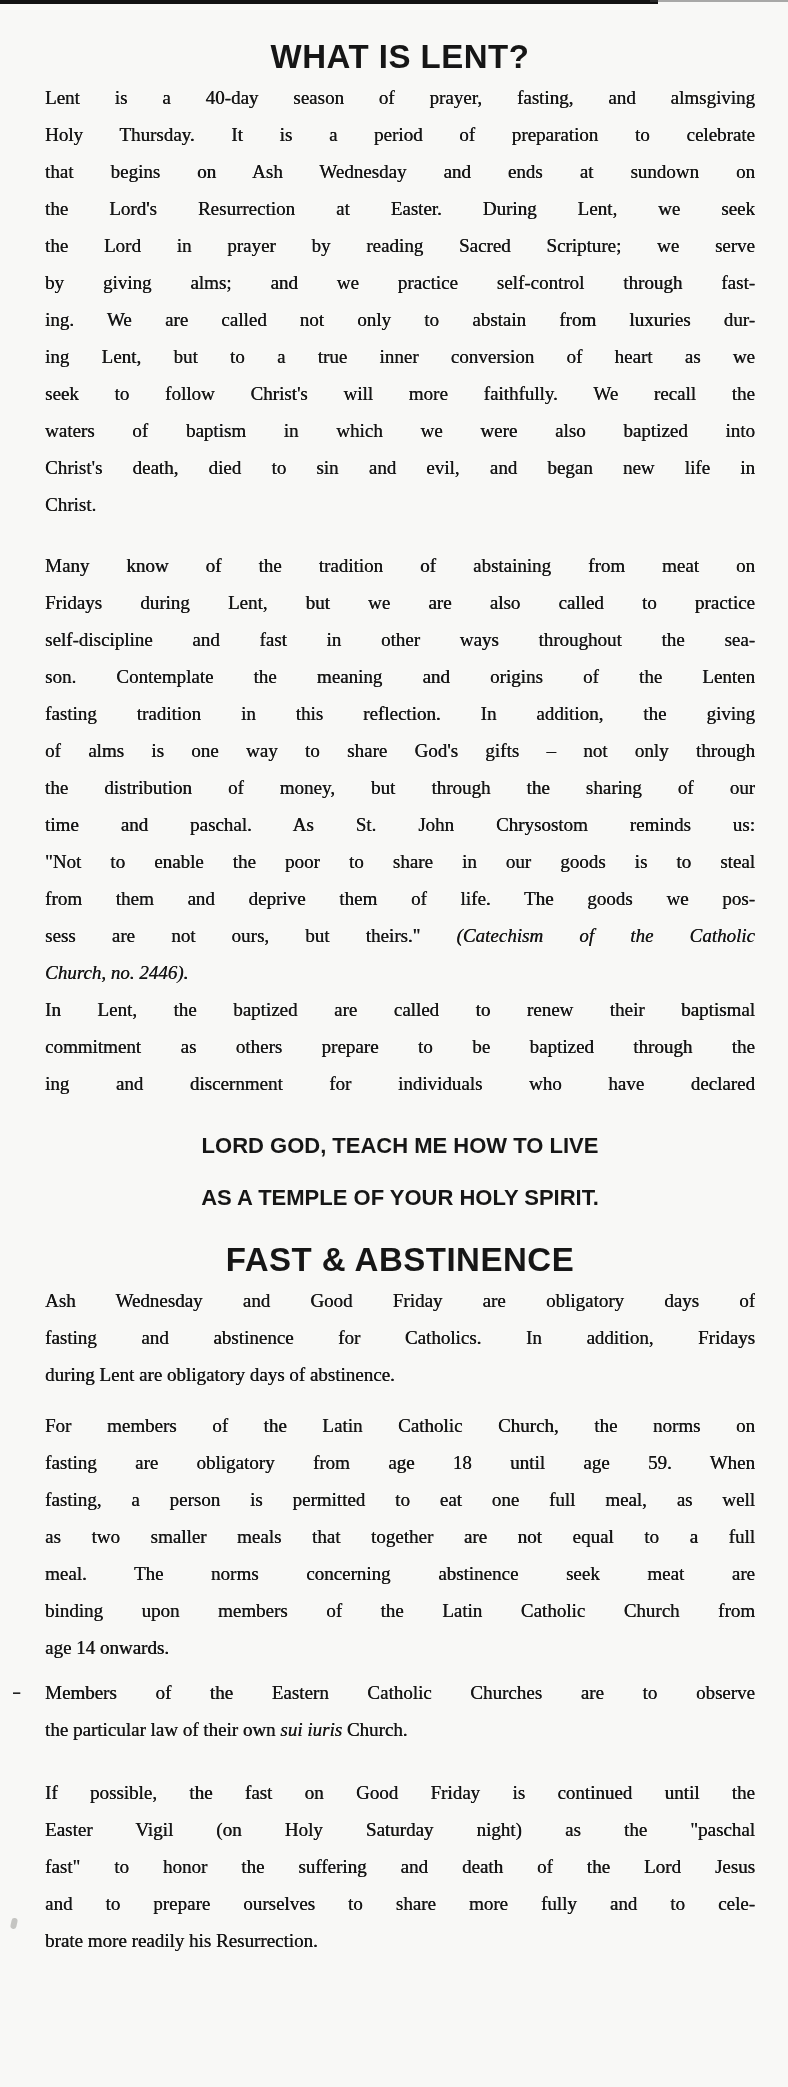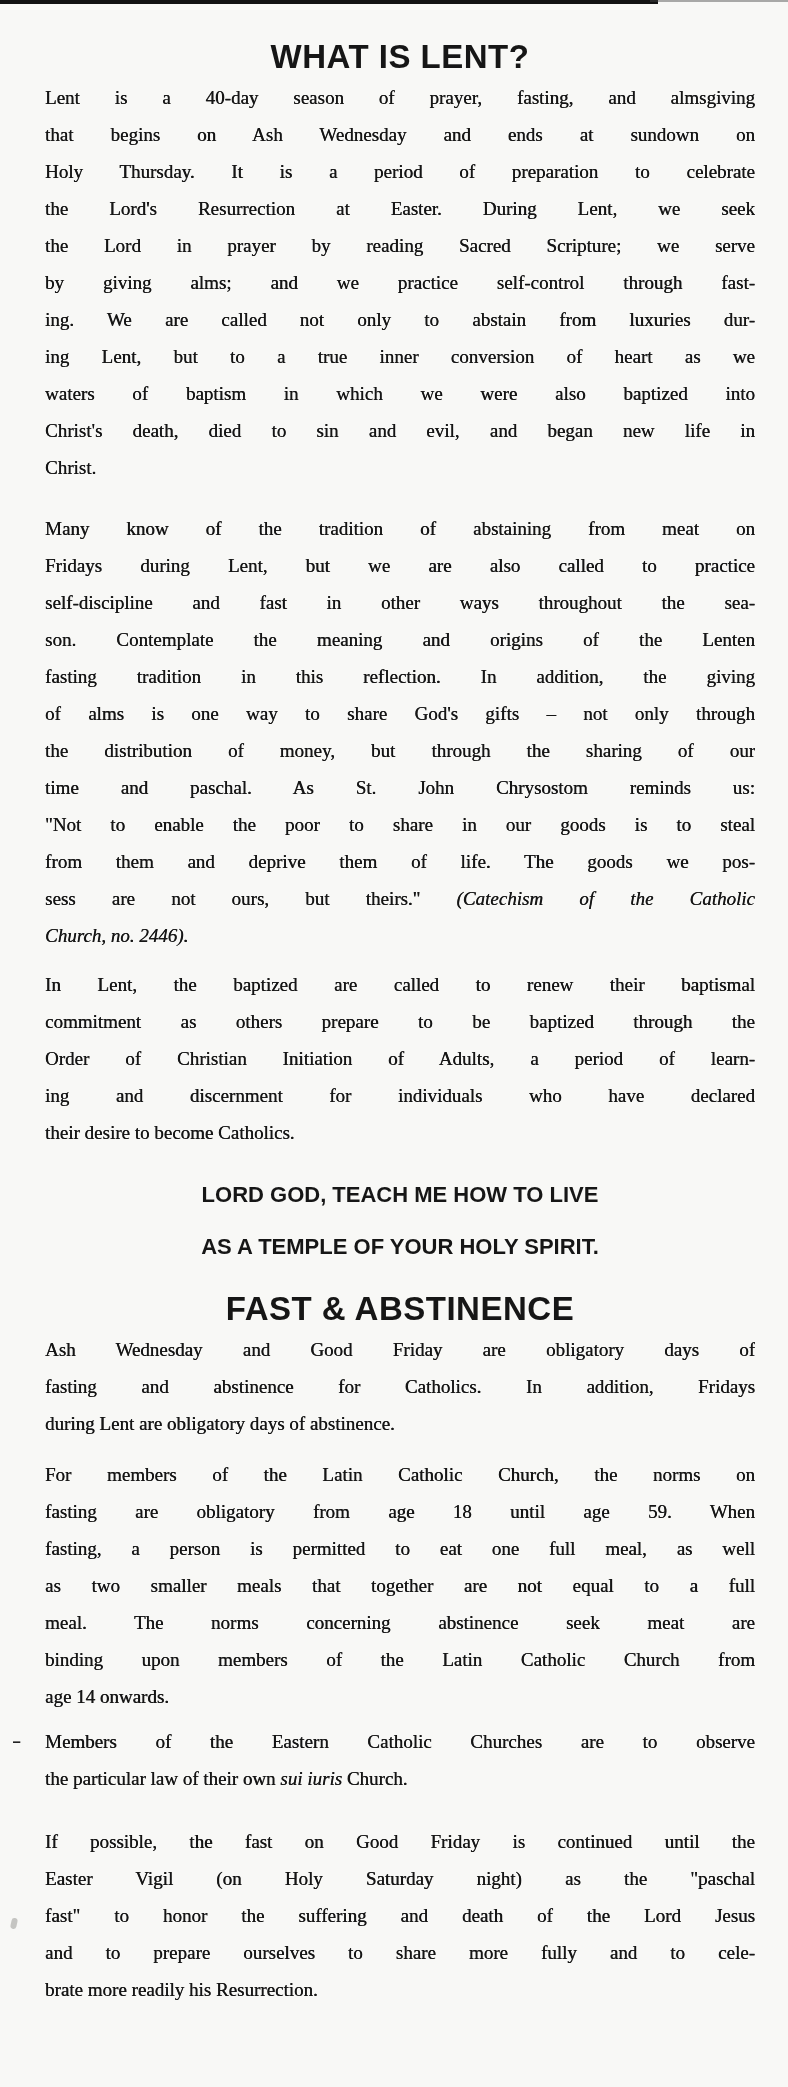--- a/index.html
+++ b/index.html
@@ -54,46 +54,47 @@
   .marker{
     position:absolute;left:-33px;top:2px;
     font-size:28px;font-weight:700;color:#222;
     transform:scaleY(.7);
   }
 
   
   #doc > :nth-child(1){margin-top:36px;}   
   #doc > :nth-child(2){margin-top:2px;}    
   #doc > :nth-child(3){margin-top:24px;}   
-  #doc > :nth-child(4){margin-top:12px;}    
+  #doc > :nth-child(4){margin-top:0px;}    
   #doc > :nth-child(5){margin-top:18px;}   
   #doc > :nth-child(6){margin-top:15px;}   
   #doc > :nth-child(7){margin-top:2px;}    
   #doc > :nth-child(8){margin-top:14px;}    
   #doc > :nth-child(9){margin-top:8px;}    
   #doc > :nth-child(10){margin-top:26px;}  
 </style>
 </head>
 <body>
 
 <main id="page">
   <div class="top-bar"></div>
   <div class="top-bar-fade"></div>
   <div class="left-smudge"></div>
   <section id="doc">
       <h2 class="heading">WHAT IS LENT?</h2>
       <div class="para">
         <div class="line"><span>Lent is a 40-day season of prayer, fasting, and almsgiving</span></div>
+        <div class="line"><span>Holy Thursday. It is a period of preparation to celebrate</span></div>
         <div class="line"><span>that begins on Ash Wednesday and ends at sundown on</span></div>
-        <div class="line"><span>Holy Thursday. It is a period of preparation to celebrate</span></div>
         <div class="line"><span>the Lord's Resurrection at Easter. During Lent, we seek</span></div>
         <div class="line"><span>the Lord in prayer by reading Sacred Scripture; we serve</span></div>
         <div class="line"><span>by giving alms; and we practice self-control through fast-</span></div>
         <div class="line"><span>ing. We are called not only to abstain from luxuries dur-</span></div>
         <div class="line"><span>ing Lent, but to a true inner conversion of heart as we</span></div>
+        <div class="line"><span>seek to follow Christ's will more faithfully. We recall the</span></div>
         <div class="line"><span>waters of baptism in which we were also baptized into</span></div>
         <div class="line"><span>Christ's death, died to sin and evil, and began new life in</span></div>
         <div class="line last"><span>Christ.</span></div>
       </div>
       <div class="para">
         <div class="line"><span>Many know of the tradition of abstaining from meat on</span></div>
         <div class="line"><span>Fridays during Lent, but we are also called to practice</span></div>
         <div class="line"><span>self-discipline and fast in other ways throughout the sea-</span></div>
         <div class="line"><span>son. Contemplate the meaning and origins of the Lenten</span></div>
         <div class="line"><span>fasting tradition in this reflection. In addition, the giving</span></div>
@@ -101,23 +102,21 @@
         <div class="line"><span>the distribution of money, but through the sharing of our</span></div>
         <div class="line"><span>time and paschal. As St. John Chrysostom reminds us:</span></div>
         <div class="line"><span>"Not to enable the poor to share in our goods is to steal</span></div>
         <div class="line"><span>from them and deprive them of life. The goods we pos-</span></div>
         <div class="line"><span>sess are not ours, but theirs." </span><i>(Catechism of the Catholic</i></div>
         <div class="line last"><i>Church, no. 2446).</i></div>
       </div>
       <div class="para">
         <div class="line"><span>In Lent, the baptized are called to renew their baptismal</span></div>
         <div class="line"><span>commitment as others prepare to be baptized through the</span></div>
-        <div class="line"><span>Order of Christian Initiation of Adults, a period of learn-</span></div>
         <div class="line"><span>ing and discernment for individuals who have declared</span></div>
-        <div class="line last"><span>their desire to become Catholics.</span></div>
       </div>
       <div class="prayer">
         <div class="line"><span>LORD GOD, TEACH ME HOW TO LIVE</span></div>
         <div class="line last"><span>AS A TEMPLE OF YOUR HOLY SPIRIT.</span></div>
       </div>
       <h2 class="heading">FAST &amp; ABSTINENCE</h2>
       <div class="para">
         <div class="line"><span>Ash Wednesday and Good Friday are obligatory days of</span></div>
         <div class="line"><span>fasting and abstinence for Catholics. In addition, Fridays</span></div>
         <div class="line last"><span>during Lent are obligatory days of abstinence.</span></div>

